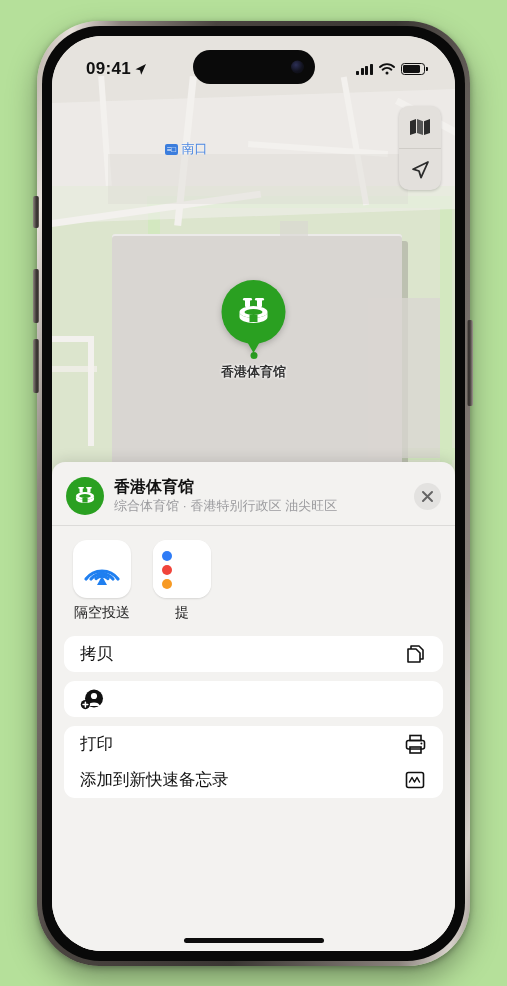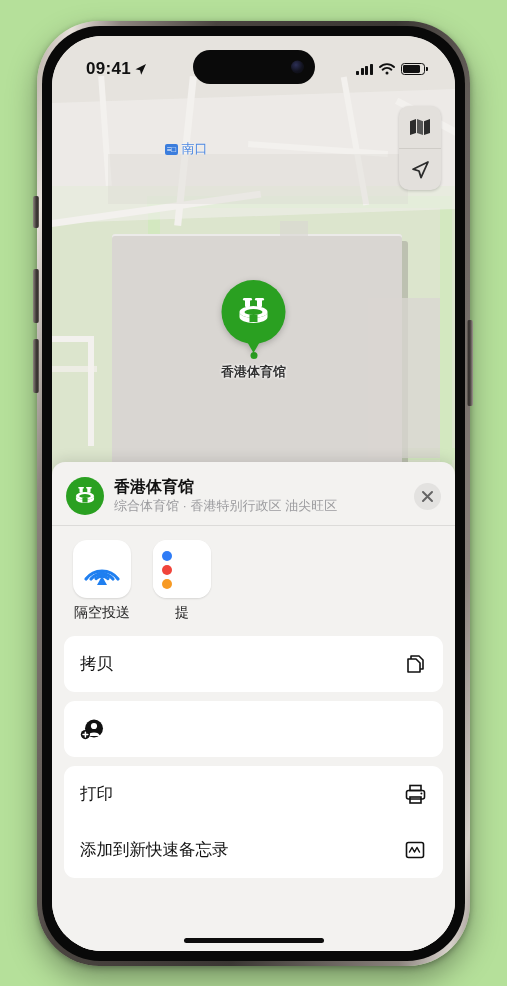--- a/index.html
+++ b/index.html
@@ -134,21 +134,21 @@
   .ic-airdrop{ background:#fff; }
   .ic-messages{ background:linear-gradient(180deg,#5bf675,#1cc13c 55%,#0cb02f); }
   .ic-mail{ background:linear-gradient(180deg,#1e8dfb,#39c6fb); }
   .ic-notes{ background:#fff; }
   .ic-reminders{ background:#fff; }
 
   
   .actions{ padding:4px 12px 0 12px; overflow:hidden; flex:1; }
   .action-group{ background:#fff; border-radius:11px; margin-bottom:9px; overflow:hidden; }
   .action-row{ display:flex; align-items:center; justify-content:space-between;
-               padding:12px 16px; height:56px; }
+               padding:12px 16px; height:36px; }
   .action-label{ font-size:16.5px; color:#111; }
   .action-icon{ width:24px; height:24px; display:flex; align-items:center; justify-content:center; }
 
   
   .home-ind{ position:absolute; left:50%; transform:translateX(-50%); bottom:8px;
              width:140px; height:5px; border-radius:3px; background:#0d0d0d; z-index:40; }
 </style>
 </head>
 <body>
 

